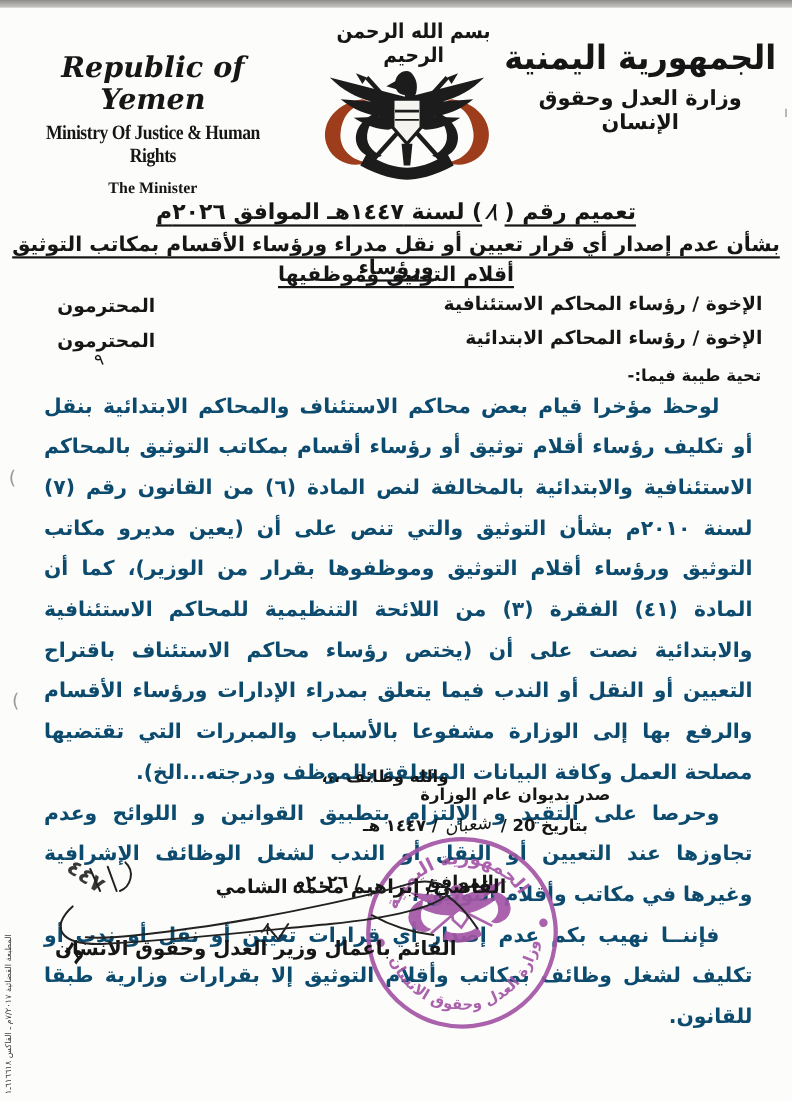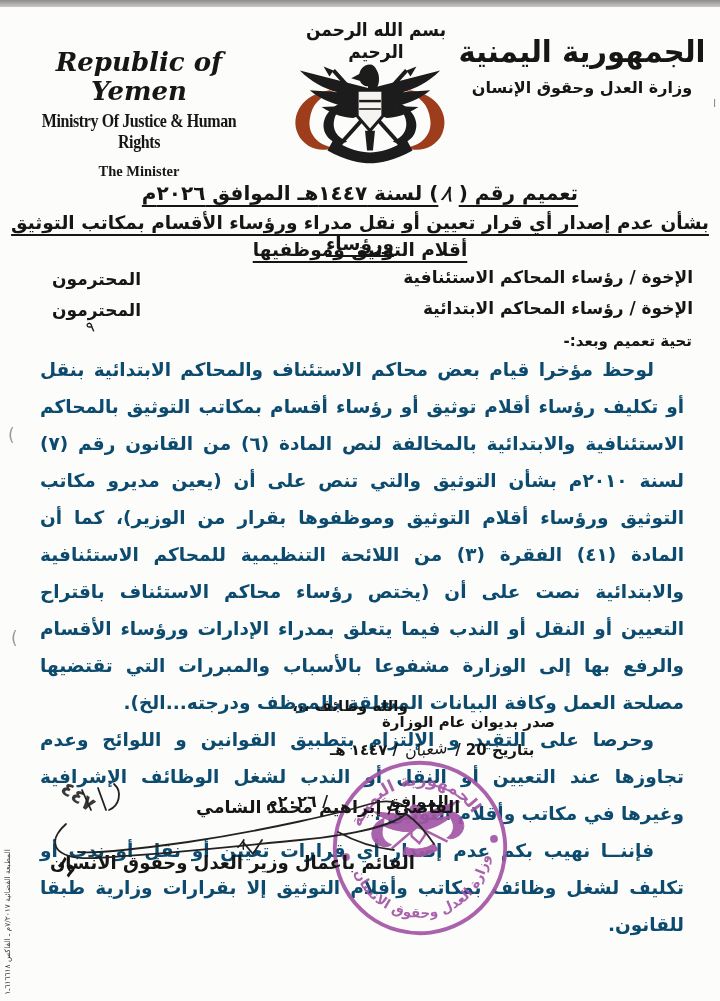--- a/index.html
+++ b/index.html
@@ -20,21 +20,21 @@
     letter-spacing:-0.4px;margin-top:9px;transform:scaleY(1.15);}
   .hdr-left .l3{font-family:"Liberation Serif",serif;font-weight:bold;font-size:14.5px;margin-top:13px;}
 
   .bismillah{position:absolute;left:292px;top:20px;width:168px;text-align:center;
     direction:rtl;font-weight:bold;font-size:17px;transform:scaleY(1.1);}
 
   .emblem{position:absolute;left:286px;top:52px;width:168px;height:112px;}
 
   .hdr-right{position:absolute;left:452px;top:34px;width:260px;text-align:center;direction:rtl;}
   .hdr-right .r1{font-size:29px;font-weight:bold;transform:scaleY(1.05);line-height:1.3;}
-  .hdr-right .r2{font-size:16px;font-weight:bold;margin-top:6px;}
+  .hdr-right .r2{font-size:19px;font-weight:bold;margin-top:6px;}
   .hdr-right .r3{font-size:16px;font-weight:bold;letter-spacing:6px;margin-top:10px;}
 
   
   .doc-title{position:absolute;top:179px;left:0;right:0;text-align:center;direction:rtl;
     font-weight:bold;font-size:20px;}
   .doc-title .u{text-decoration:underline;text-decoration-thickness:2px;text-underline-offset:5px;}
   .hand-num{display:inline-block;font-weight:normal;font-size:23px;
     transform:rotate(10deg) skewX(-6deg);padding:0 4px;position:relative;top:1px;}
   .subj{position:absolute;left:0;right:0;text-align:center;direction:rtl;font-weight:bold;
     font-size:18.5px;}
@@ -140,21 +140,21 @@
   <div class="subj subj2">
     <span>أقلام التوثيق وموظفيها</span>
   </div>
 
   <div class="addr addr1">الإخوة / رؤساء المحاكم الاستئنافية</div>
   <div class="hon hon1">المحترمون</div>
   <div class="addr addr2">الإخوة / رؤساء المحاكم الابتدائية</div>
   <div class="hon hon2">المحترمون</div>
   <div class="hand-mark">٩</div>
 
-  <div class="greeting">تحية تعميم وبعد:-</div>
+  <div class="greeting">تحية طيبة فيما:-</div>
 
   <div class="body-text">
     <p>لوحظ مؤخرا قيام بعض محاكم الاستئناف والمحاكم الابتدائية بنقل أو تكليف رؤساء أقلام توثيق أو رؤساء أقسام بمكاتب التوثيق بالمحاكم الاستئنافية والابتدائية بالمخالفة لنص المادة (٦) من القانون رقم (٧) لسنة ٢٠١٠م بشأن التوثيق والتي تنص على أن (يعين مديرو مكاتب التوثيق ورؤساء أقلام التوثيق وموظفوها بقرار من الوزير)، كما أن المادة (٤١) الفقرة (٣) من اللائحة التنظيمية للمحاكم الاستئنافية والابتدائية نصت على أن (يختص رؤساء محاكم الاستئناف باقتراح التعيين أو النقل أو الندب فيما يتعلق بمدراء الإدارات ورؤساء الأقسام والرفع بها إلى الوزارة مشفوعا بالأسباب والمبررات التي تقتضيها مصلحة العمل وكافة البيانات المتعلقة بالموظف ودرجته...الخ).</p>
     <p>وحرصا على التقيد و الإلتزام بتطبيق القوانين و اللوائح وعدم تجاوزها عند التعيين أو النقل أو الندب لشغل الوظائف الإشرافية وغيرها في مكاتب وأقلام التوثيق .</p>
     <p>فإننــا نهيب بكم عدم إصدار أي قرارات تعيين أو نقل أو ندب أو تكليف لشغل وظائف بمكاتب وأقلام التوثيق إلا بقرارات وزارية طبقا للقانون.</p>
   </div>
   <div class="closing">والله وظائف ،،،</div>
 
   <div class="issued1">صدر بديوان عام الوزارة</div>
   <div class="issued2">

